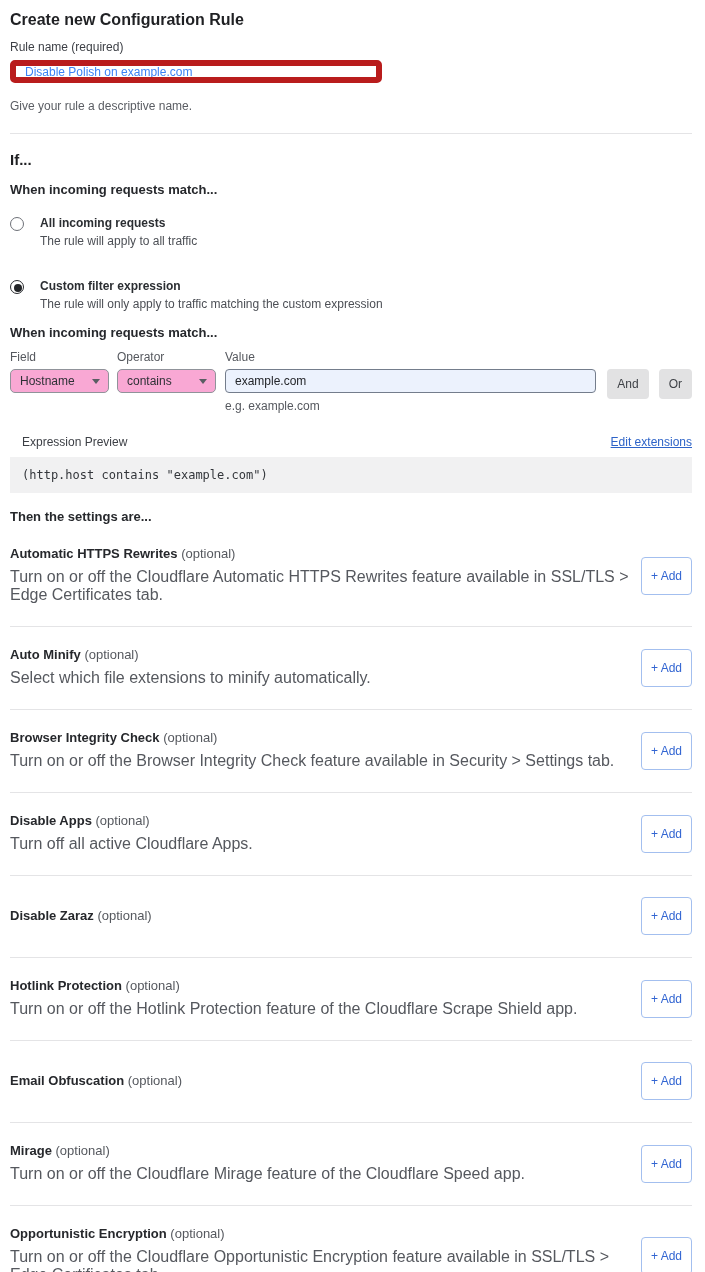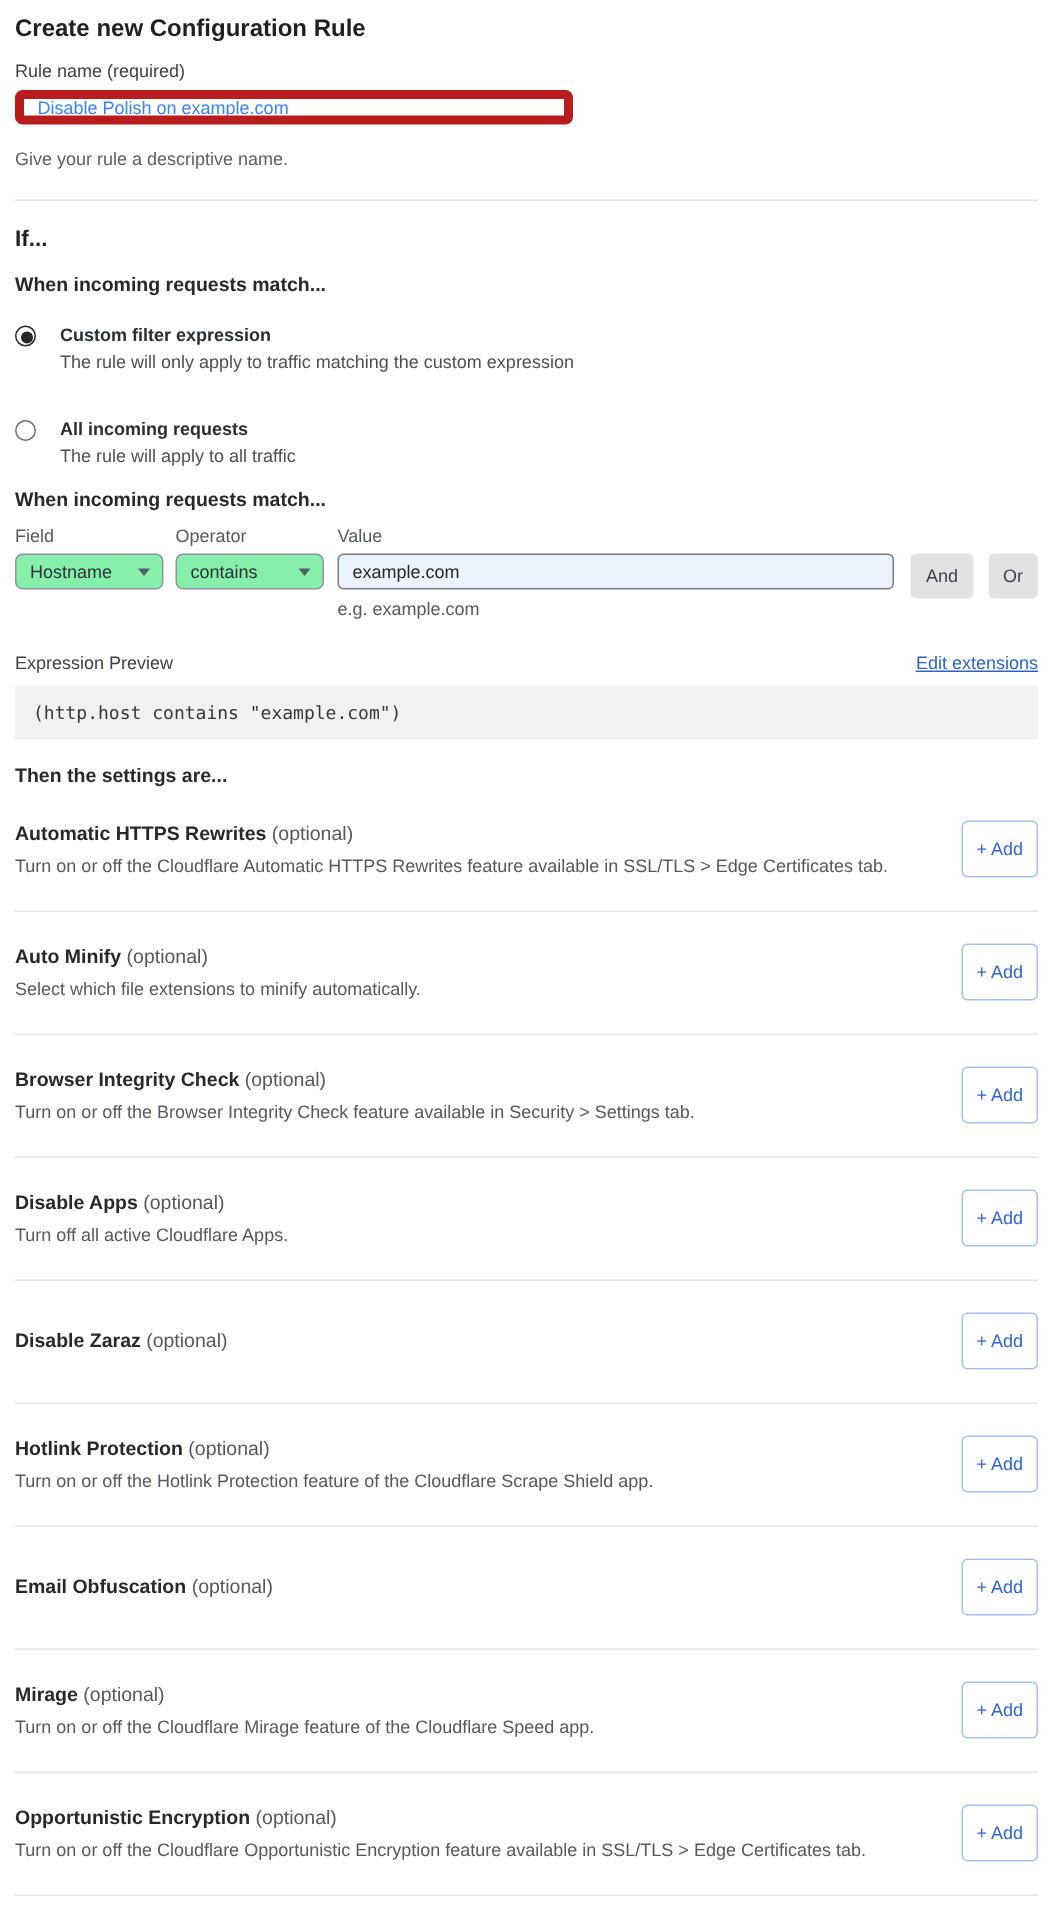--- a/index.html
+++ b/index.html
@@ -69,21 +69,21 @@
   .radio-label { font-weight: 700; font-size: 12px; color: #2b2e32; }
   .radio-desc { font-size: 12px; color: #4c4f55; margin-top: 4px; }
 
   
   .cond-row { display: flex; align-items: flex-start; margin-top: 10px; }
   .cond-col .col-label { font-size: 12px; color: #55585e; margin-bottom: 5px; }
   .select-box {
     height: 24px;
     border: 1px solid #90939a;
     border-radius: 5px;
-    background: #86efac;
+    background: #f9a8d4;
     display: flex;
     align-items: center;
     justify-content: space-between;
     padding: 0 8px 0 9px;
     cursor: pointer;
     color: #2e3136;
     font-size: 12px;
   }
   .caret-down {
     width: 0; height: 0;
@@ -117,21 +117,21 @@
     background: #e2e2e3;
     color: #3f4247;
     font-size: 12px;
     font-family: "Liberation Sans", "DejaVu Sans", sans-serif;
     padding: 0 10px;
     cursor: pointer;
   }
   .logic-btn + .logic-btn { margin-left: 10px; }
 
   
-  .expr-header { display: flex; justify-content: space-between; align-items: flex-end; margin-top: 22px; }
+  .expr-header { display: flex; justify-content: space-between; align-items: flex-end; margin-top: 22px; margin-left: 12px; }
   .expr-label { color: #3c3f45; font-size: 12px; }
   .expr-edit-link { color: #2d63c8; font-size: 12px; text-decoration: underline; cursor: pointer; }
   .expr-code {
     margin-top: 8px;
     background: #f1f1f2;
     padding: 11px 12px;
     font-family: "DejaVu Sans Mono", "Liberation Mono", monospace;
     font-size: 12px;
     color: #33363b;
   }
@@ -143,21 +143,21 @@
   .setting-item {
     display: flex;
     align-items: center;
     padding: 20px 0 22px 0;
     border-bottom: 1px solid #e4e4e6;
   }
   .setting-texts { flex: 1; padding-right: 12px; }
   .setting-name { font-size: 13px; color: #26282c; }
   .setting-name .name-bold { font-weight: 700; }
   .setting-name .optional { font-weight: 400; color: #55585e; }
-  .setting-desc { margin-top: 7px; font-size: 12px; color: #55585e; }
+  .setting-desc { margin-top: 7px; font-size: 16px; color: #55585e; }
   .add-btn {
     flex: 0 0 auto;
     margin-top: 1px;
     min-width: 47px;
     height: 38px;
     background: #ffffff;
     border: 1px solid #a3bfef;
     border-radius: 4px;
     color: #3265d2;
     font-size: 12px;
@@ -193,31 +193,31 @@
   <input class="rule-name-input" type="text" value="Disable Polish on example.com" style="">
   <div class="help-text">Give your rule a descriptive name.</div>
 
   <hr class="divider">
 
   <div class="if-heading">If...</div>
   <div class="sub-heading">When incoming requests match...</div>
 
   <div class="radio-group">
     <div class="radio-option">
+      <span class="radio-circle"></span>
+      <span class="radio-texts">
+        <div class="radio-label">All incoming requests</div>
+        <div class="radio-desc">The rule will apply to all traffic</div>
+      </span>
+    </div>
+    <div class="radio-option">
       <span class="radio-circle checked"></span>
       <span class="radio-texts">
         <div class="radio-label">Custom filter expression</div>
         <div class="radio-desc">The rule will only apply to traffic matching the custom expression</div>
-      </span>
-    </div>
-    <div class="radio-option">
-      <span class="radio-circle"></span>
-      <span class="radio-texts">
-        <div class="radio-label">All incoming requests</div>
-        <div class="radio-desc">The rule will apply to all traffic</div>
       </span>
     </div>
   </div>
 
   <div class="sub-heading">When incoming requests match...</div>
 
   <div class="cond-row">
     <div class="cond-col col-field">
       <div class="col-label">Field</div>
       <div class="select-box">

